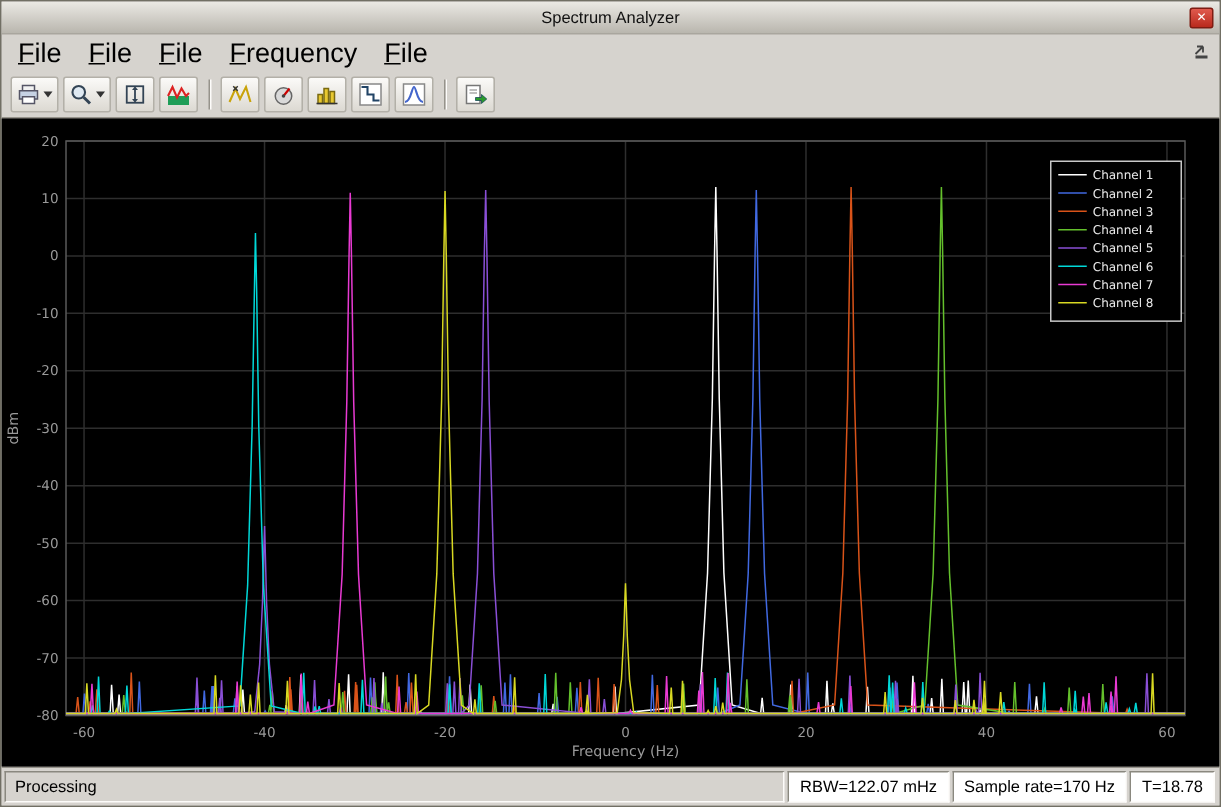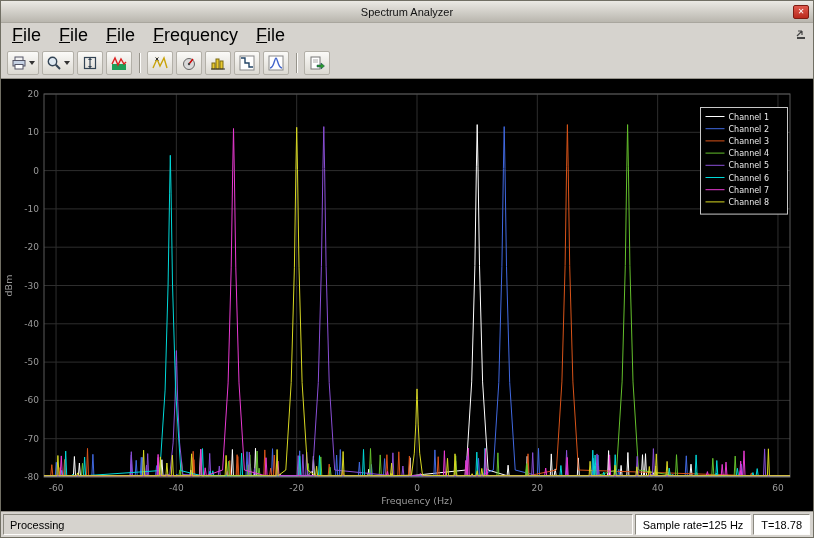--- a/index.html
+++ b/index.html
@@ -279,17 +279,18 @@
           <line x1="704.5" y1="122.89999999999999" x2="723.5" y2="122.89999999999999" stroke="#d8d822" stroke-width="1"></line>
           <text x="727.5" y="125.89999999999999" class="leg">Channel 8</text>
         </g>
       </svg>
   </div>
 
   <div class="statusbar">
     <div class="status-left">
       <span>Processing</span>
     </div>
-    <div class="status-field">Sample rate=125 Hz</div>
+    <div class="status-field">RBW=122.07 mHz</div>
+    <div class="status-field">Sample rate=170 Hz</div>
     <div class="status-field">T=18.78</div>
   </div>
 
 </div>
 
 </body></html>

